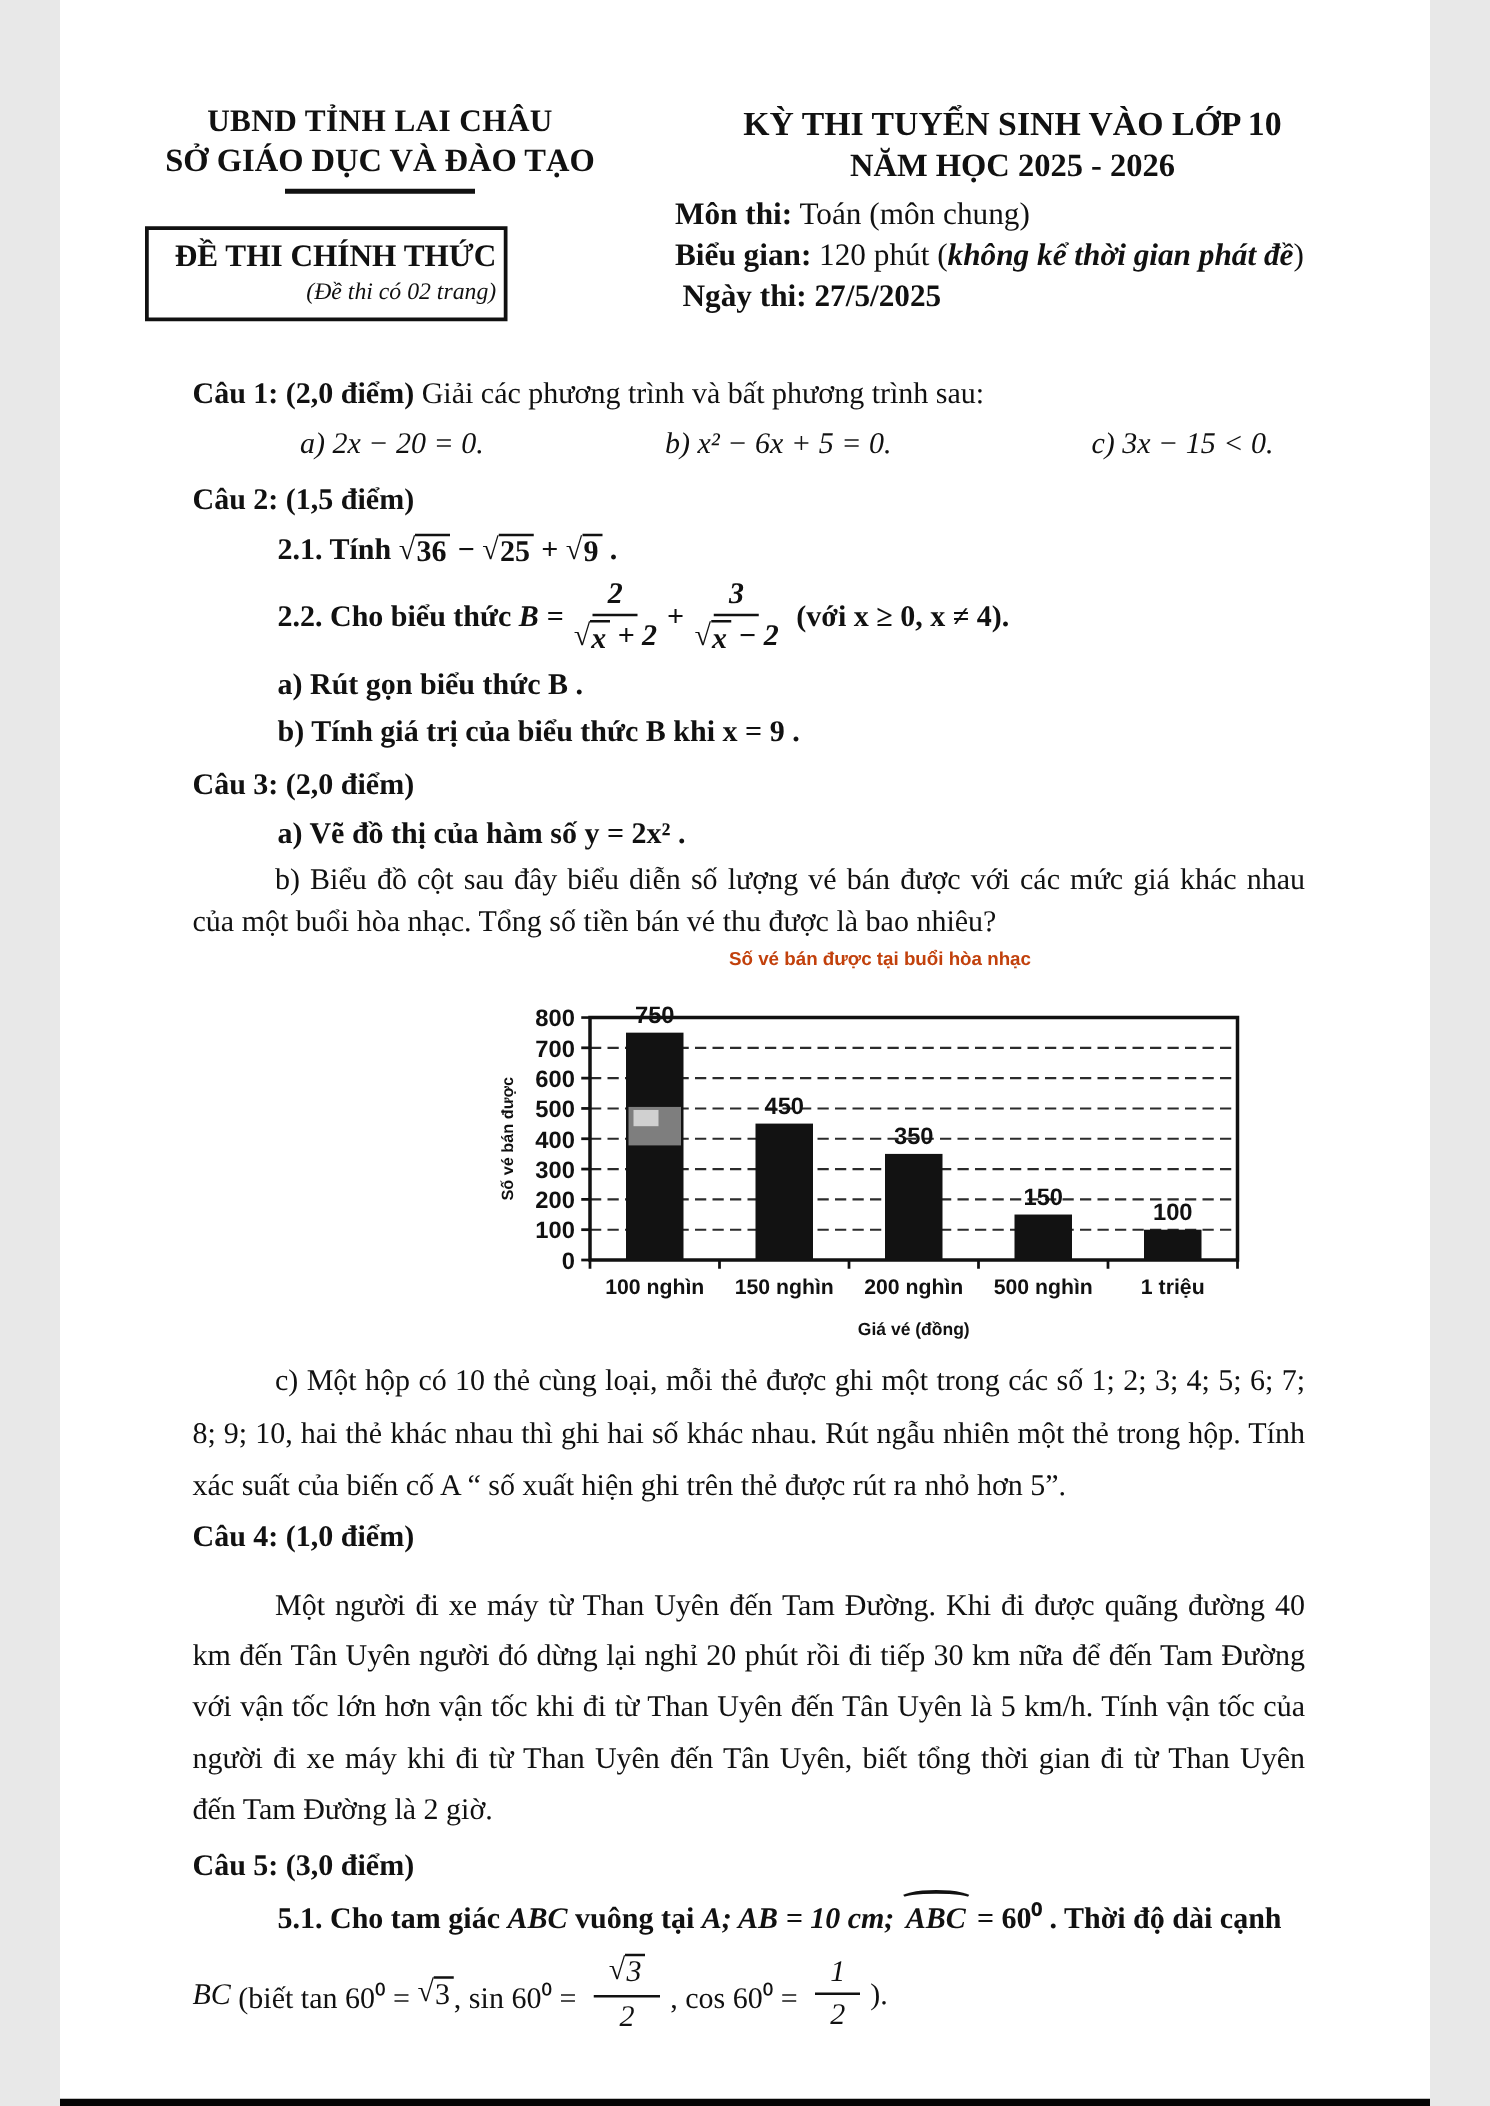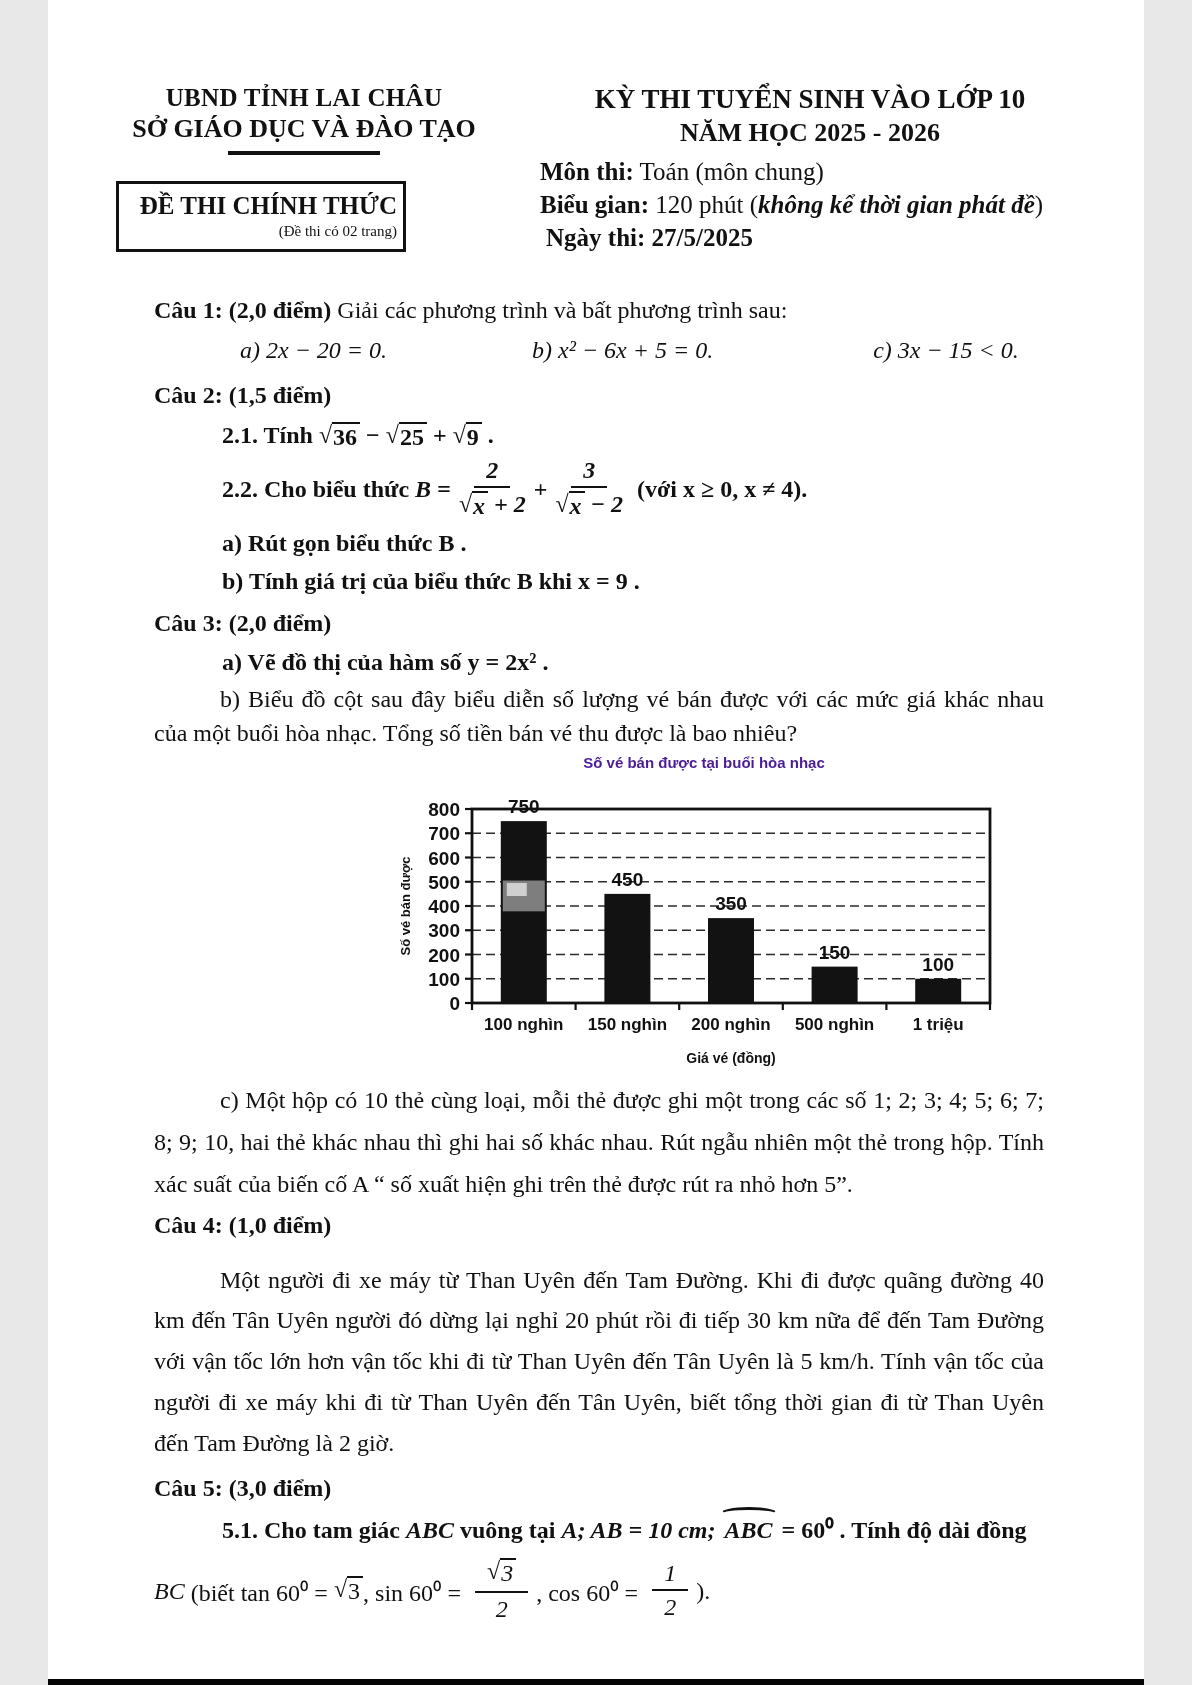--- a/index.html
+++ b/index.html
@@ -6,21 +6,21 @@
   .page{position:relative;width:1096px;height:1685px;margin:0 auto;background:#ffffff;
         color:#111;font-family:"Liberation Serif",serif;font-size:24px;overflow:hidden;}
   
   .header{display:flex;padding:84px 40px 0 60px;}
   .header-left{width:392px;text-align:center;flex:none;}
   .org-line1{font-weight:bold;font-size:25px;letter-spacing:.3px;}
   .org-line2{font-weight:bold;font-size:26px;margin-top:2px;}
   .org-rule{width:152px;height:4px;background:#111;margin:7px auto 0;}
   .exam-box{border:3px solid #111;width:272px;margin:26px 0 0 8px;padding:8px 6px 9px;text-align:right;}
   .exam-box-title{font-weight:bold;font-size:25px;}
-  .exam-box-sub{font-size:15px;margin-top:3px;}
+  .exam-box-sub{font-style:italic;font-size:19px;margin-top:3px;}
   .header-right{flex:1;padding-left:16px;}
   .exam-title1{font-weight:bold;font-size:27px;text-align:center;}
   .exam-title2{font-weight:bold;font-size:26px;text-align:center;margin-top:3px;}
   .meta-block{margin-top:10px;padding-left:24px;}
   .meta-line{font-size:25px;margin-top:5px;}
   .meta-line .lbl{font-weight:bold;}
   .meta-line .ital{font-style:italic;font-weight:bold;}
   .meta-line.allbold{font-weight:bold;padding-left:6px;}
   
   .content{padding:36px 100px 0 106px;}
@@ -43,21 +43,21 @@
   .frac .den{padding-top:3px;line-height:1.15;display:flex;align-items:flex-start;}
   .rad{display:inline-flex;align-items:flex-start;white-space:pre;}
   .rad .rad-sign{line-height:1.15;}
   .rad .rad-body{border-top:2.2px solid #111;line-height:1.15;padding:0 3px 0 1px;}
   .hat{position:relative;font-style:italic;display:inline-block;padding:0 3px;}
   .hat::before{content:"";position:absolute;left:-2px;right:-2px;top:-7px;height:10px;
     border-top:3px solid #111;border-left:2px solid transparent;border-right:2px solid transparent;
     border-radius:100% 100% 0 0;}
   
   .chart-wrap{width:620px;margin:4px 0 0 240px;}
-  .chart-title{font:bold 15px "Liberation Sans",sans-serif;text-align:center;color:#4c1d95;}
+  .chart-title{font:bold 15px "Liberation Sans",sans-serif;text-align:center;color:#c2410c;}
   .chart-svg{display:block;margin-top:2px;}
   .ax-num{font:bold 19px "Liberation Sans",sans-serif;fill:#111;}
   .ax-cat{font:bold 17px "Liberation Sans",sans-serif;fill:#111;}
   .bar-label{font:bold 19px "Liberation Sans",sans-serif;fill:#111;}
   .ax-title{font:bold 14px "Liberation Sans",sans-serif;fill:#111;}
   .ax-title-y{font:bold 13px "Liberation Sans",sans-serif;fill:#111;}
   .bottom-strip{position:absolute;left:0;right:0;bottom:0;height:6px;background:#050505;}
 </style>
 </head>
 <body>
@@ -179,21 +179,21 @@
           <text x="16" y="133" text-anchor="middle" class="ax-title-y" transform="rotate(-90 16 133)">Số vé bán được</text>
         </svg>
     </div>
 
     <div class="para3">c) Một hộp có 10 thẻ cùng loại, mỗi thẻ được ghi một trong các số 1; 2; 3; 4; 5; 6; 7; 8; 9; 10, hai thẻ khác nhau thì ghi hai số khác nhau. Rút ngẫu nhiên một thẻ trong hộp. Tính xác suất của biến cố A “ số xuất hiện ghi trên thẻ được rút ra nhỏ hơn 5”.</div>
 
     <div class="ln" style="margin-top:4px;"><span class="qh">Câu 4: (1,0 điểm)</span></div>
     <div class="para4">Một người đi xe máy từ Than Uyên đến Tam Đường. Khi đi được quãng đường 40 km đến Tân Uyên người đó dừng lại nghỉ 20 phút rồi đi tiếp 30 km nữa để đến Tam Đường với vận tốc lớn hơn vận tốc khi đi từ Than Uyên đến Tân Uyên là 5 km/h. Tính vận tốc của người đi xe máy khi đi từ Than Uyên đến Tân Uyên, biết tổng thời gian đi từ Than Uyên đến Tam Đường là 2 giờ.</div>
 
     <div class="ln" style="margin-top:8px;"><span class="qh">Câu 5: (3,0 điểm)</span></div>
-    <div class="ln indent" style="margin-top:10px;"><span>5.1. Cho tam giác </span><span class="mi">ABC</span><span> vuông tại </span><span class="mi">A; AB = 10 cm; </span><span class="hat">ABC</span><span> = 60⁰ . Tính độ dài đồng</span></div>
+    <div class="ln indent" style="margin-top:10px;"><span>5.1. Cho tam giác </span><span class="mi">ABC</span><span> vuông tại </span><span class="mi">A; AB = 10 cm; </span><span class="hat">ABC</span><span> = 60⁰ . Thời độ dài cạnh</span></div>
     <div class="mline" style="margin-top:12px;">
       <span class="mt mi">BC</span>
       <span class="mt"> (biết tan 60⁰ = </span>
       <span class="rad"><span class="rad-sign">√</span><span class="rad-body">3</span></span>
       <span class="mt">, sin 60⁰ = </span>
       <span class="frac">
         <span class="num">
             <span class="rad"><span class="rad-sign">√</span><span class="rad-body">3</span></span>
           </span>
         <span class="den">2</span>

